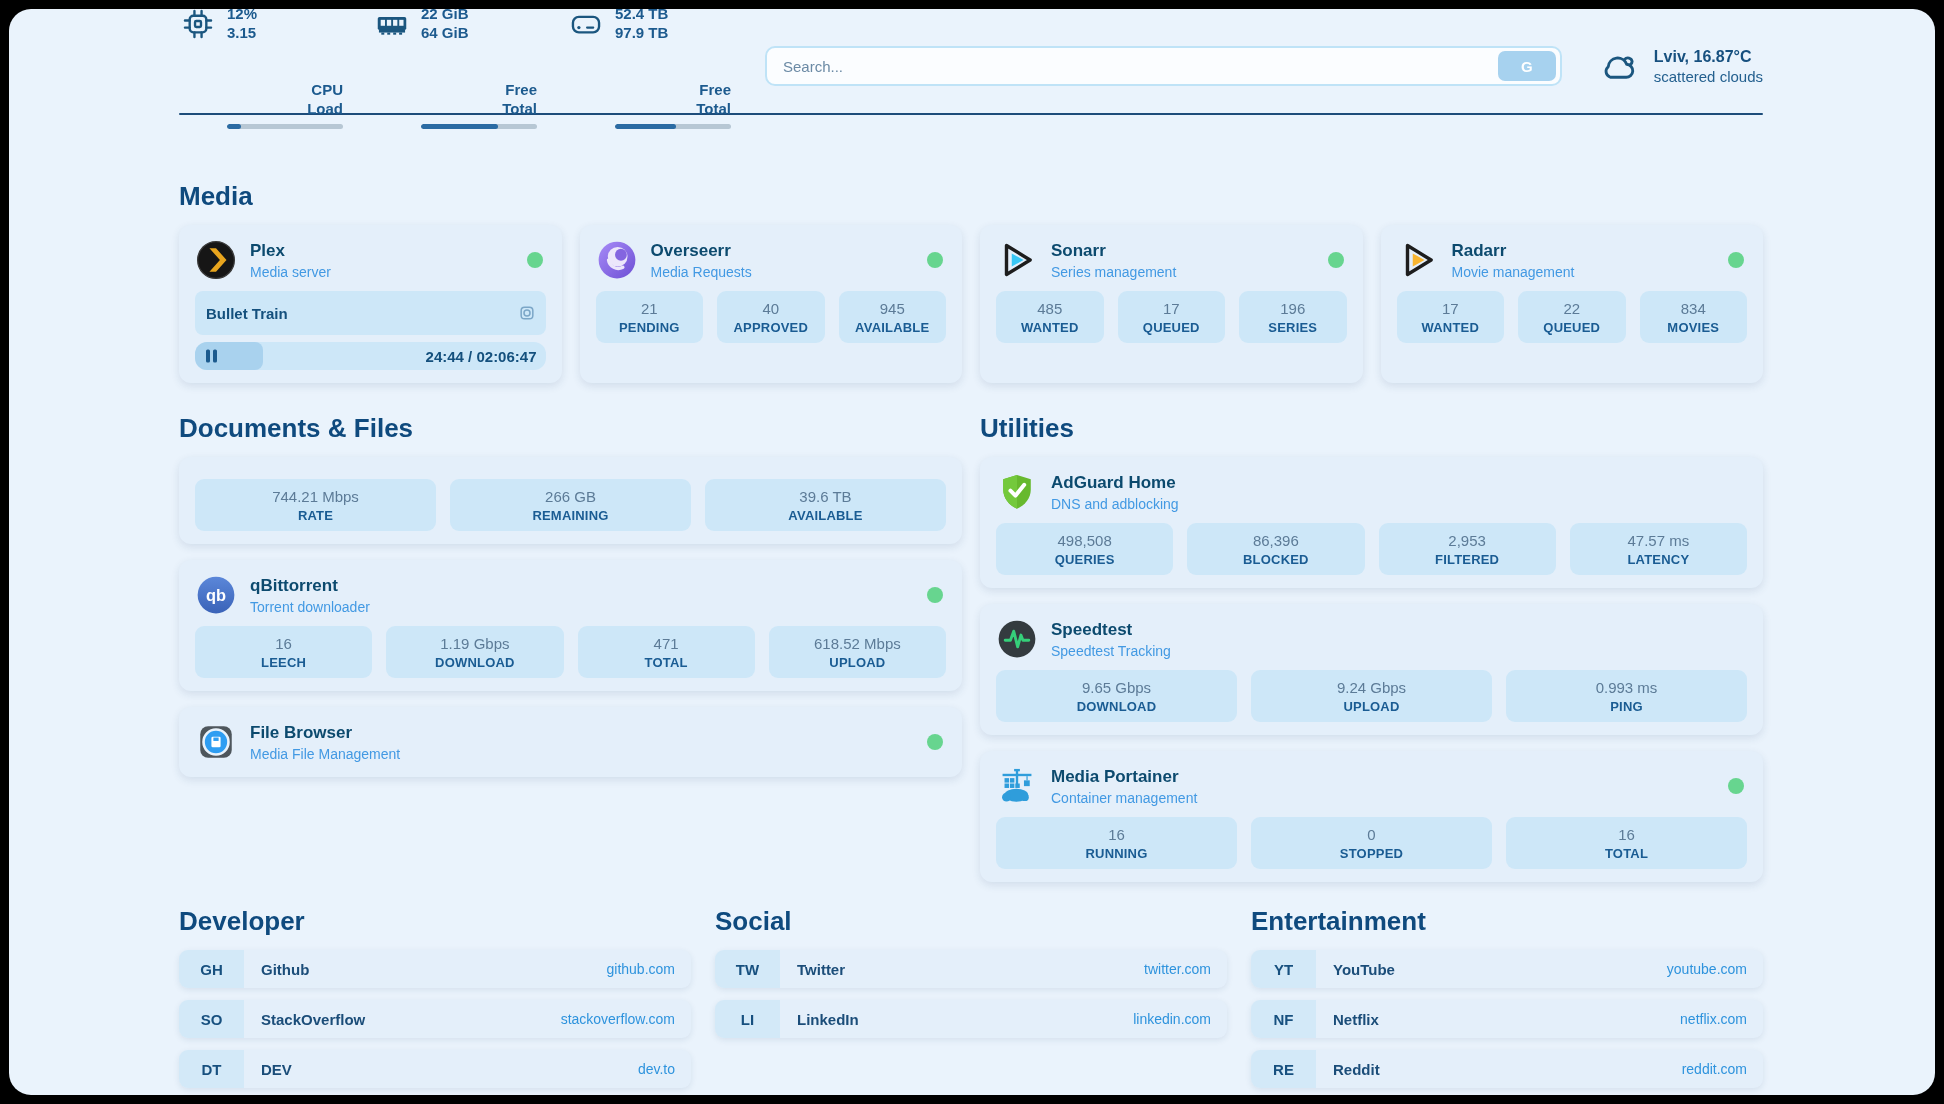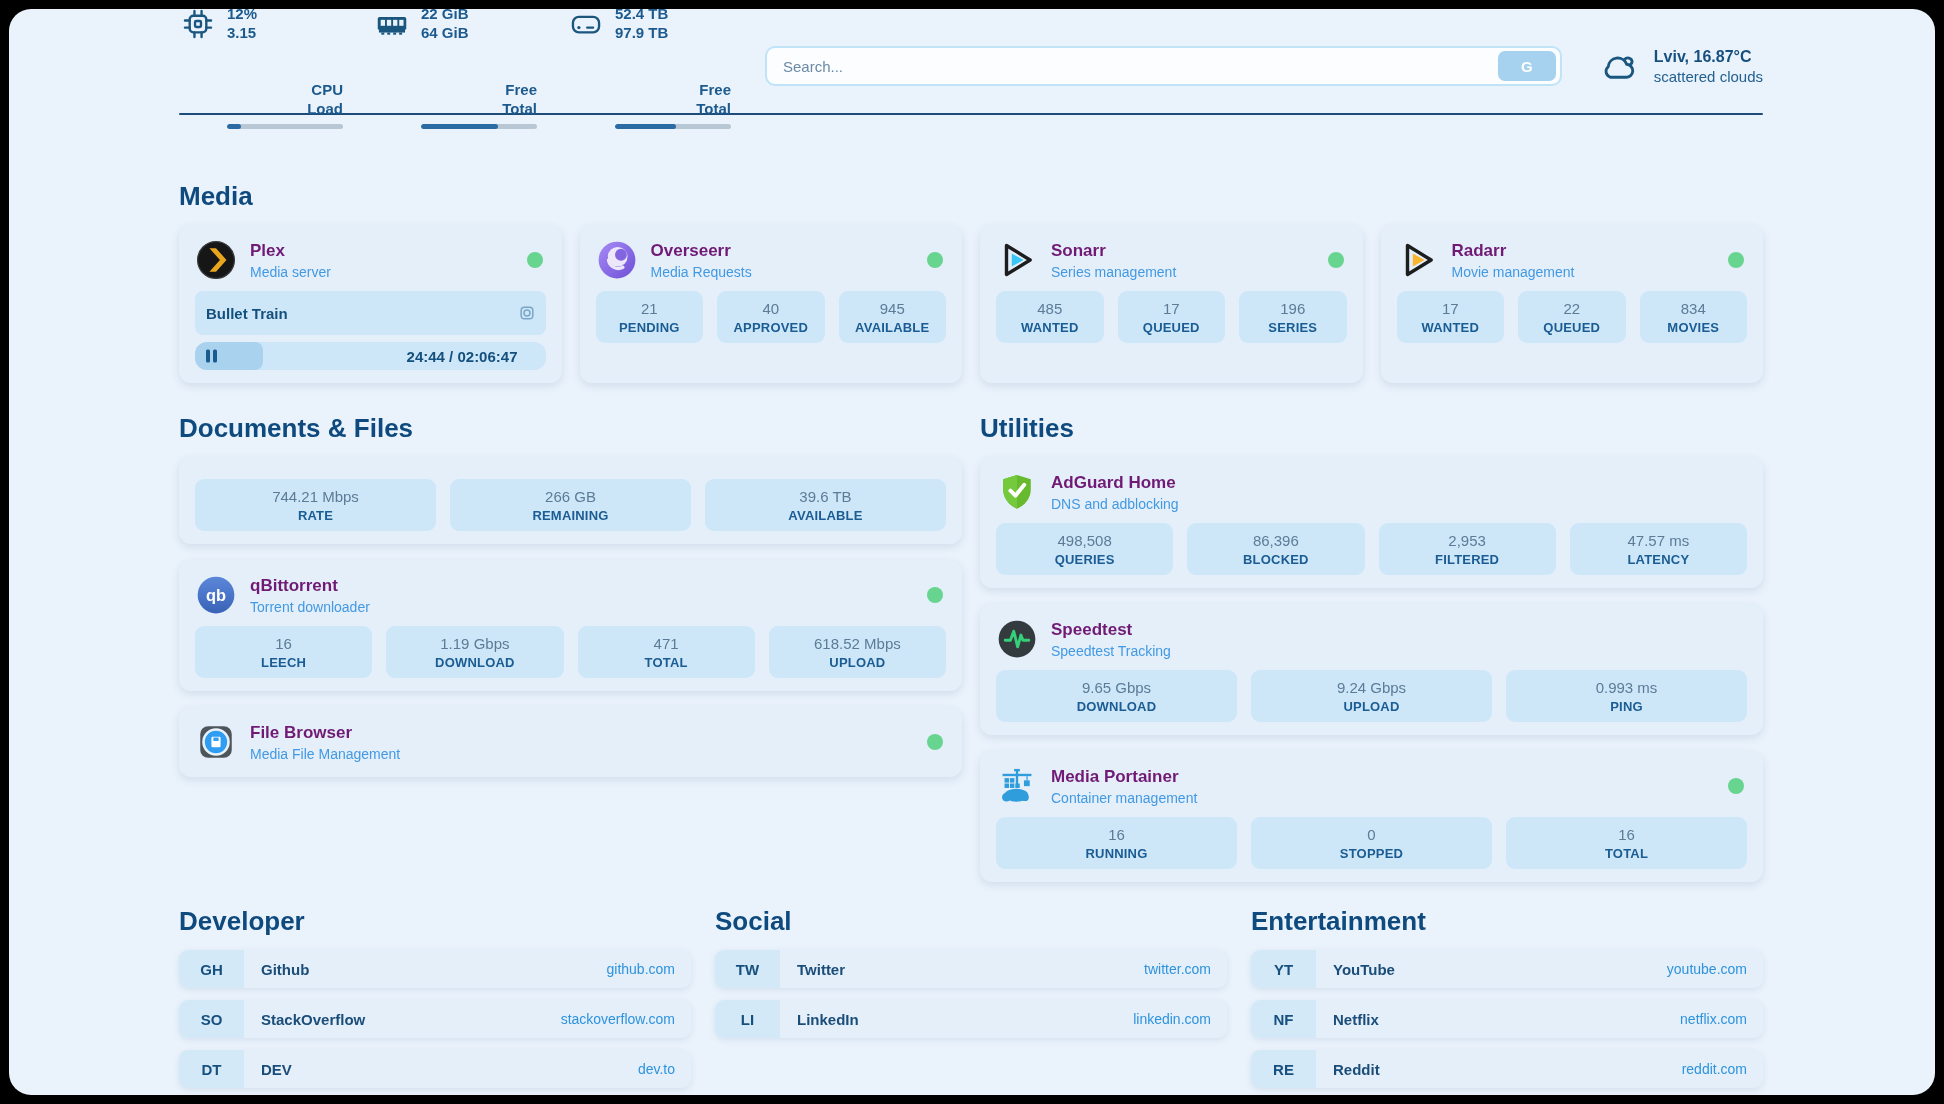--- a/index.html
+++ b/index.html
@@ -39,33 +39,33 @@
   .mt-links { margin-top:24px; margin-bottom:14px; }
 
   .media-grid { display:grid; grid-template-columns:repeat(4, 1fr); gap:18px; }
   .two-col { display:grid; grid-template-columns:1fr 1fr; gap:18px; align-items:start; }
   .stack { display:flex; flex-direction:column; gap:16px; }
 
   .card { background:#e4effa; border-radius:12px; box-shadow:0 3px 9px rgba(32,64,105,0.12); padding:13px 16px; }
   .card-header { display:flex; align-items:center; gap:13px; position:relative; min-height:44px; }
   .app-icon { width:42px; height:42px; flex:none; }
   .titles { display:flex; flex-direction:column; }
-  .card-title { font-size:17px; font-weight:700; color:#701a75; }
+  .card-title { font-size:17px; font-weight:700; color:#0c4a6e; }
   .card-subtitle { font-size:14px; color:#4299e3; margin-top:3px; }
   .status-dot { position:absolute; right:3px; top:50%; transform:translateY(-50%); width:16px; height:16px; border-radius:50%; background:#67d58f; }
 
   .tiles { display:flex; gap:14px; margin-top:9px; }
   .tile { flex:1; background:#cde7f8; border-radius:9px; height:52px; display:flex; flex-direction:column; align-items:center; justify-content:center; gap:3px; }
   .tile-value { font-size:15px; color:#5c7b97; }
   .tile-label { font-size:13px; font-weight:700; color:#1a5c93; letter-spacing:0.2px; }
 
   
   .media-row { margin-top:9px; background:#cde7f8; border-radius:8px; height:44px; display:flex; align-items:center; justify-content:space-between; padding:0 9px 0 11px; }
   .media-row-title { font-size:15px; font-weight:600; color:#14507d; }
-  .progress-row { margin-top:7px; position:relative; background:#cde7f8; border-radius:12px; height:28px; overflow:hidden; display:flex; align-items:center; justify-content:flex-end; padding:0 28px; }
+  .progress-row { margin-top:7px; position:relative; background:#cde7f8; border-radius:12px; height:28px; overflow:hidden; display:flex; align-items:center; justify-content:flex-end; padding:0 9px; }
   .progress-fill { position:absolute; left:0; top:0; bottom:0; background:#a9d2ee; border-radius:8px; }
   .pause-icon { position:absolute; left:11px; top:50%; transform:translateY(-50%); display:flex; gap:3px; }
   .pause-icon i { display:block; width:4px; height:13px; background:#1b5a8e; border-radius:1.5px; }
   .progress-time { position:relative; font-size:15px; font-weight:700; color:#14507d; }
 
   
   .links-grid { display:grid; grid-template-columns:repeat(3, 1fr); gap:24px; align-items:start; }
   .link-row { display:flex; align-items:center; background:#e4effa; border-radius:9px; height:38px; overflow:hidden; box-shadow:0 2px 6px rgba(32,64,105,0.10); margin-bottom:12px; cursor:pointer; }
   .link-badge { width:65px; align-self:stretch; background:#d3e9f8; display:flex; align-items:center; justify-content:center; font-weight:700; font-size:15px; color:#17507f; flex:none; }
   .link-name { flex:1; padding-left:17px; font-size:15px; font-weight:600; color:#1b4d79; }

